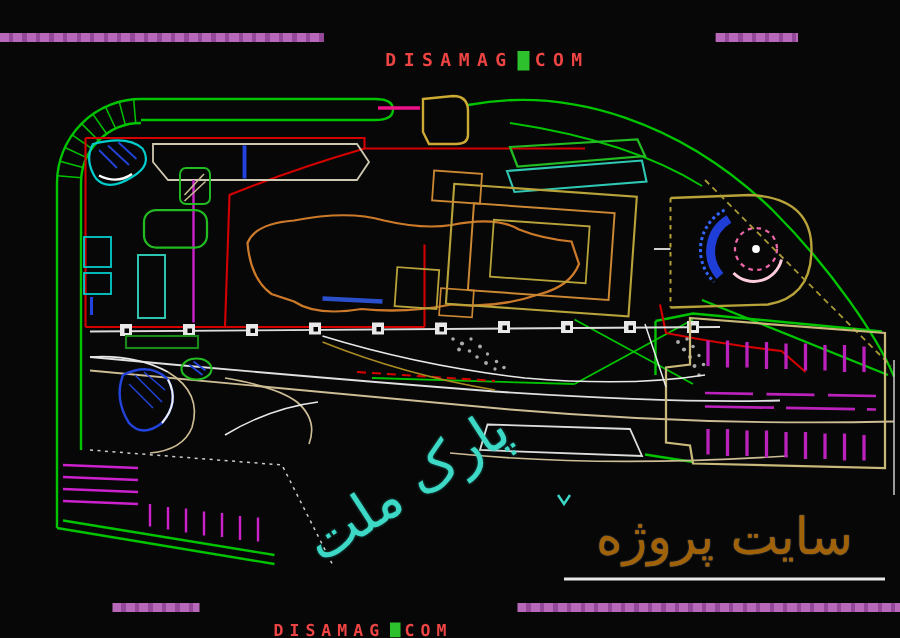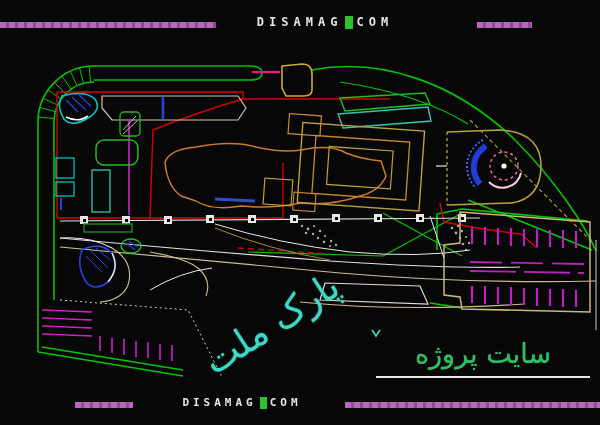--- a/index.html
+++ b/index.html
@@ -7,38 +7,38 @@
     position:relative;width:600px;height:425px;overflow:hidden;
     background:#070707;font-family:"DejaVu Sans",sans-serif;
   }
   
   .wm-bar{
     position:absolute;height:6px;
     background:repeating-linear-gradient(90deg,#b868b8 0 6px,#94489a 6px 9px);
   }
   .wm-text{
     position:absolute;display:flex;align-items:center;justify-content:center;
-    color:#e5e5e5;font-family:"DejaVu Sans Mono",monospace;font-weight:bold;
+    color:#ef4444;font-family:"DejaVu Sans Mono",monospace;font-weight:bold;margin-top:18px;
   }
   .wm-top{top:15px;left:240px;width:170px;font-size:12px;letter-spacing:5px;}
   .wm-bottom{top:396px;left:158px;width:168px;font-size:11px;letter-spacing:4px;}
   .cursor-block{display:inline-block;width:8px;height:13px;background:#2dc22d;margin:0 3px;}
   .wm-bottom .cursor-block{height:12px;width:7px;}
   
   #plan{position:absolute;left:0;top:0;}
   
   .park-label{
     position:absolute;left:186px;top:296px;width:200px;height:100px;
     color:#3cd9c6;font-size:37px;text-align:center;line-height:48px;
     direction:rtl;transform:rotate(-33deg);transform-origin:50% 50%;
     text-shadow:0 0 2px rgba(60,217,198,.5);
   }
   .site-label{
     position:absolute;left:376px;top:338px;width:214px;
-    color:#22c55e;font-size:27px;text-align:center;direction:rtl;
+    color:#a16207;font-size:34px;text-align:center;direction:rtl;
     padding-bottom:7px;border-bottom:2px solid #e8e8e8;
     text-shadow:0 0 1px rgba(255,255,255,.5);
   }
 </style>
 </head>
 <body>
 
 <div id="canvas">
 
   <div class="wm-bar" style="left:0;top:22px;width:216px;"></div>

